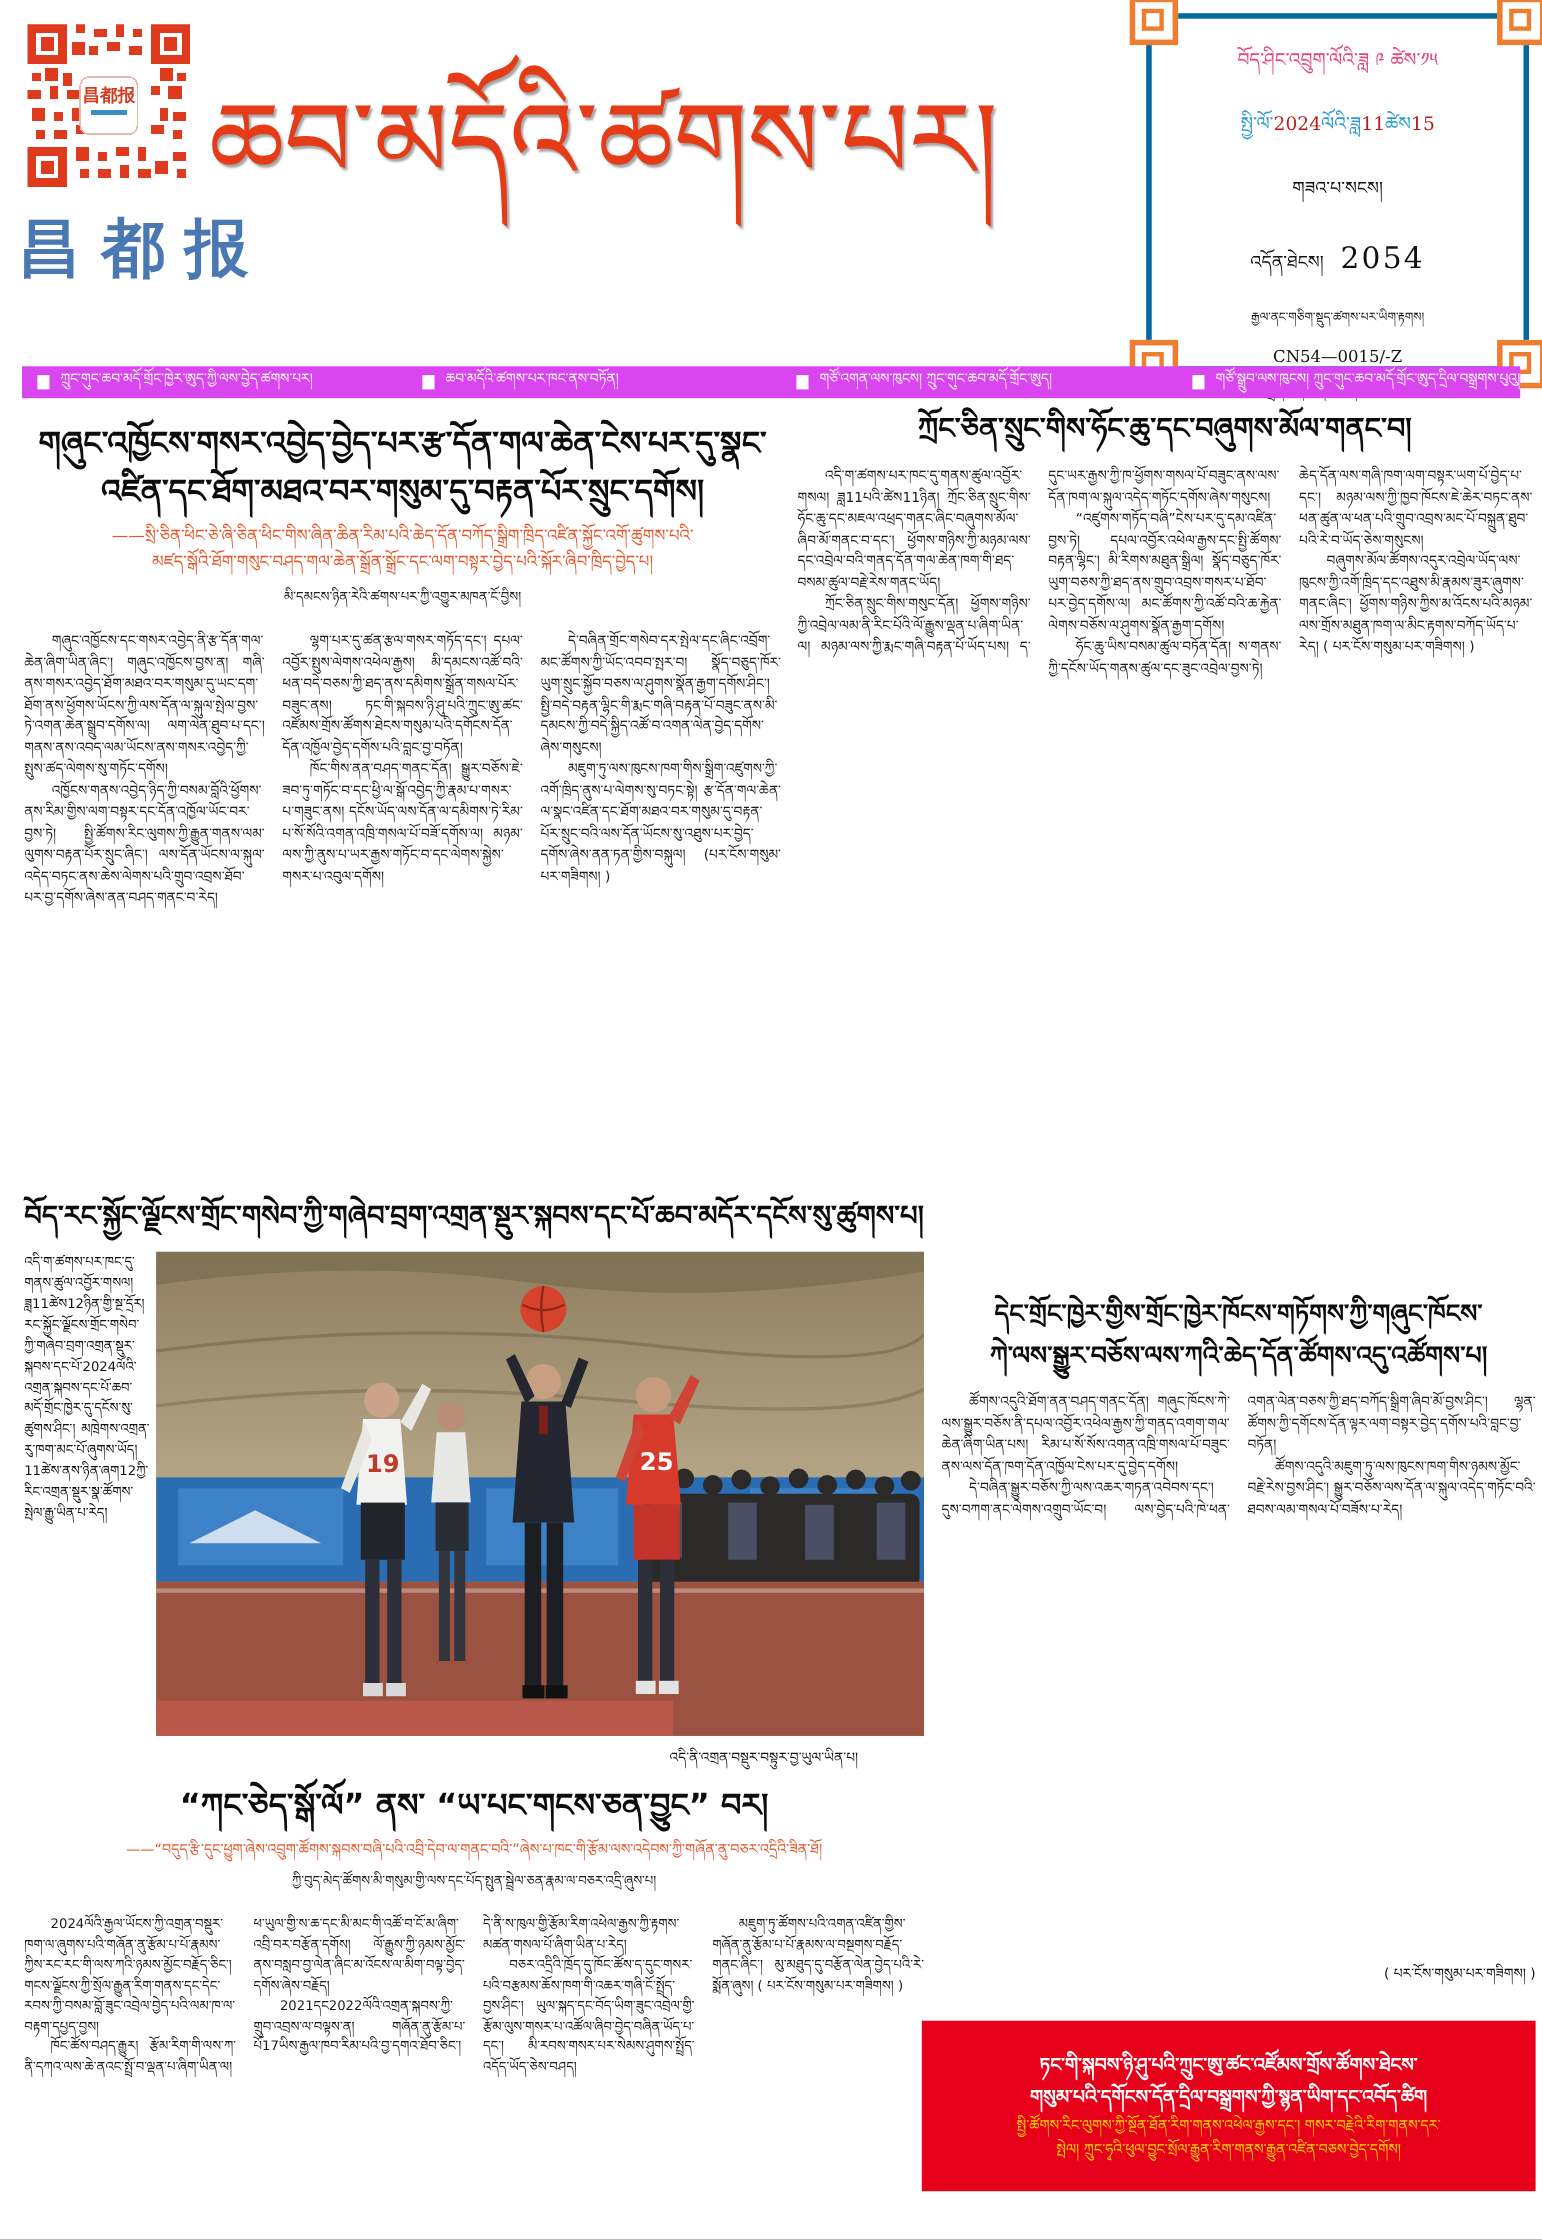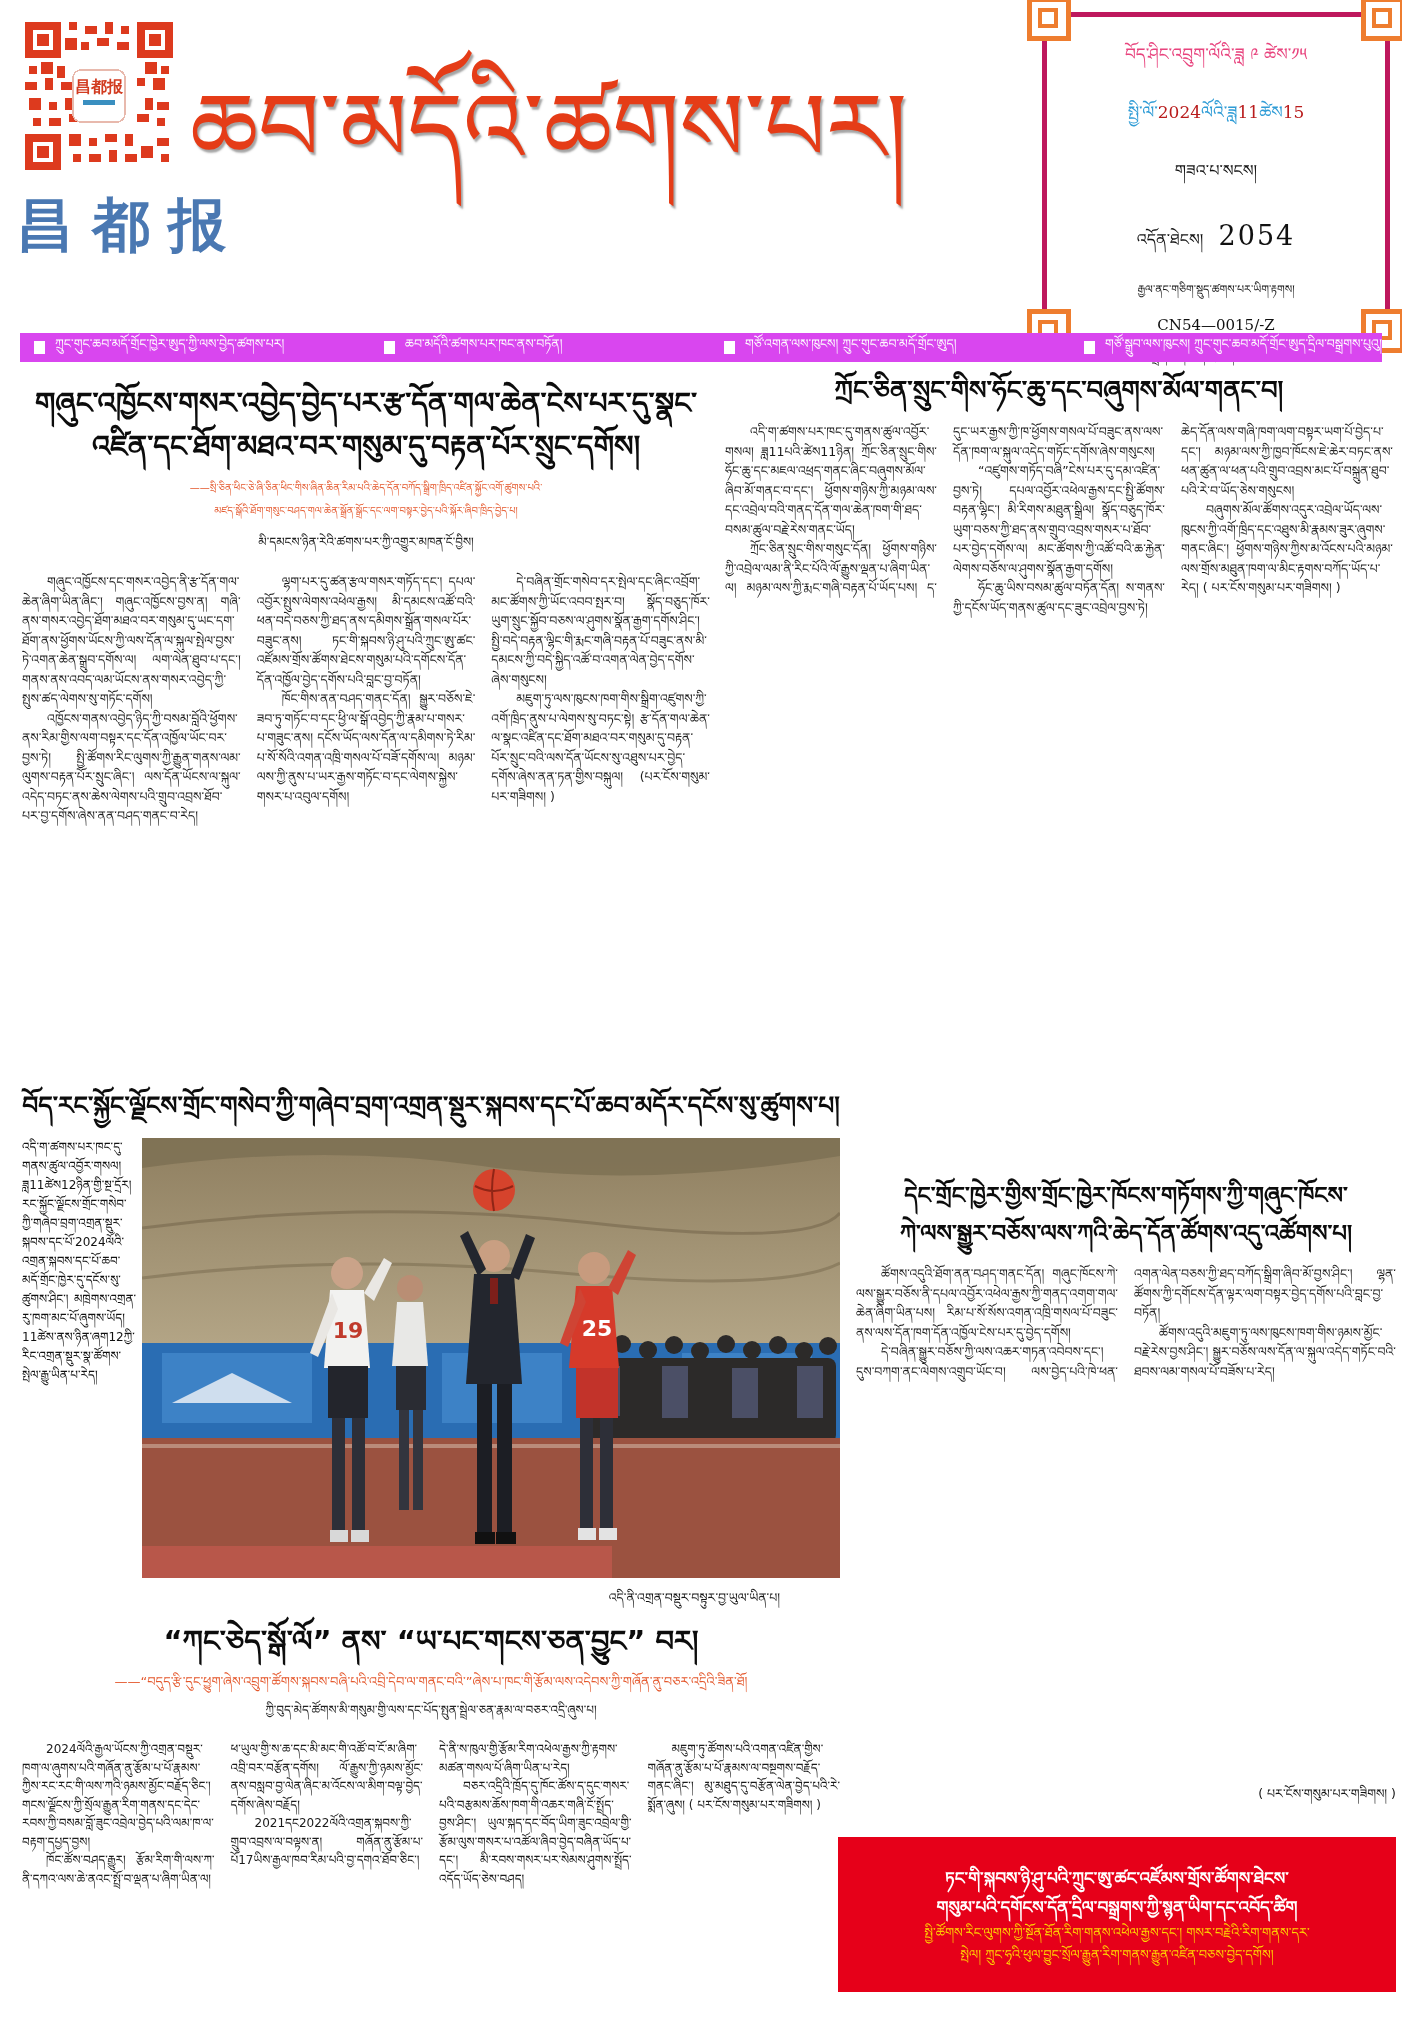--- a/index.html
+++ b/index.html
@@ -7,21 +7,21 @@
         font-family:"DejaVu Sans","Liberation Sans",sans-serif;color:#111;}
   
   .qr{position:absolute;left:25px;top:22px;width:148px;height:148px;}
   .masthead-cn{position:absolute;left:16px;top:178px;width:290px;height:95px;
       font-family:"DejaVu Serif","Liberation Serif",serif;font-size:58px;font-weight:bold;
       color:#4a78b2;letter-spacing:18px;line-height:95px;}
   .masthead-bo{position:absolute;left:190px;top:28px;width:650px;height:200px;
       font-size:96px;line-height:200px;text-align:center;color:#e53c17;font-weight:normal;
       text-shadow:2px 3px 2px rgba(90,90,90,.55);white-space:nowrap;}
   .infobox{position:absolute;left:1042px;top:12px;width:348px;height:326px;
-      border:5px solid #be185d;padding-top:18px;box-sizing:border-box;text-align:center;}
+      border:5px solid #0369a1;padding-top:18px;box-sizing:border-box;text-align:center;}
   .knot{position:absolute;width:34px;height:34px;border:5px solid #ee7d2f;background:#fff;}
   .knot::after{content:"";position:absolute;left:6px;top:6px;width:12px;height:12px;border:4px solid #ee7d2f;}
   .knot.tl{left:-20px;top:-20px}.knot.tr{right:-20px;top:-20px}
   .knot.bl{left:-20px;bottom:-20px}.knot.br{right:-20px;bottom:-20px}
   .ib-line1{color:#e8447e;font-size:17px;margin-bottom:10px;}
   .ib-line2{color:#2f9cd6;font-size:17px;margin-bottom:12px;}
   .ib-line2 .num{color:#b91c1c;font-family:"DejaVu Serif",serif;}
   .ib-line3{color:#111;font-size:16px;margin-bottom:22px;}
   .ib-line4{font-size:16px;margin-bottom:10px;}
   .ib-line4 .big{font-family:"DejaVu Serif",serif;font-size:27px;letter-spacing:2px;}
@@ -38,21 +38,21 @@
   
   .headline{font-weight:bold;color:#0c0c0c;text-align:center;}
   .subhead{color:#e4572b;text-align:center;}
   .byline{color:#222;text-align:center;}
   .body-cols{column-gap:16px;text-align:justify;overflow:hidden;font-size:12.5px;line-height:19.5px;color:#1a1a1a;}
   .body-cols p{margin:0;text-indent:2em;}
   .attrib{text-align:right;color:#111;}
   
   .a1{position:absolute;left:22px;top:382px;width:688px;}
   .a1 .headline{font-size:29px;line-height:43px;}
-  .a1 .subhead{font-size:10px;line-height:23px;margin-top:8px;}
+  .a1 .subhead{font-size:15px;line-height:23px;margin-top:8px;}
   .a1 .byline{font-size:12px;margin-top:6px;}
   .a1 .body-cols{column-count:3;height:518px;margin-top:10px;}
   
   .a2{position:absolute;left:725px;top:370px;width:668px;}
   .a2 .headline{font-size:26px;line-height:40px;}
   .a2 .body-cols{column-count:3;height:690px;margin-top:12px;}
   
   .a3-headline{position:absolute;left:22px;top:1086px;width:818px;font-size:25px;line-height:40px;}
   .a3-intro{position:absolute;left:22px;top:1138px;width:114px;height:458px;overflow:hidden;
       font-size:12px;line-height:19px;text-align:justify;}

